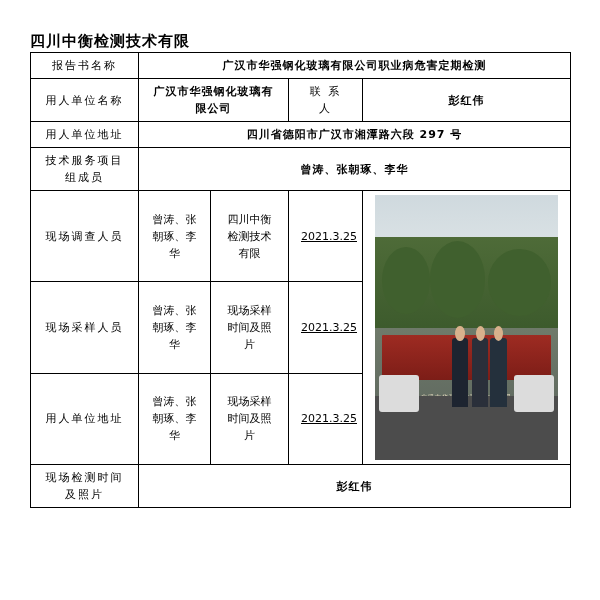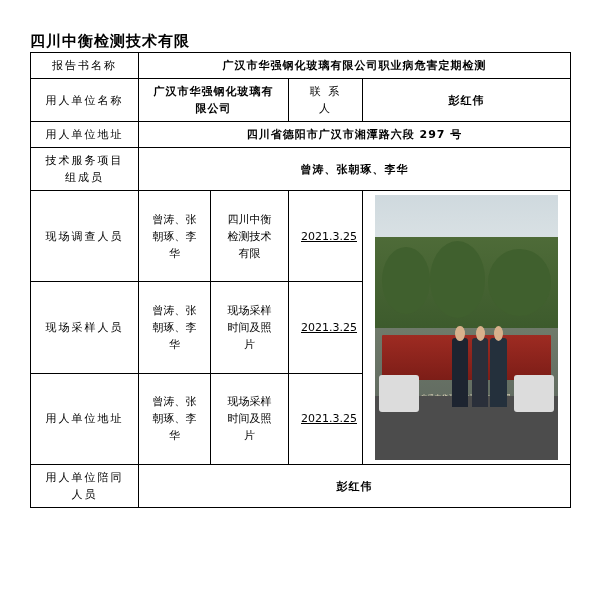--- a/index.html
+++ b/index.html
@@ -250,19 +250,19 @@
       </tr>
 
       <tr class="h-big">
         <td class="lbl">用人单位地址</td>
         <td>曾涛、张朝琢、李华</td>
         <td>现场采样时间及照片</td>
         <td class="date-cell">2021.3.25</td>
       </tr>
 
       <tr class="h-row-tall">
-        <td class="lbl">用人单位陪同人员</td>
+        <td class="lbl">现场检测时间及照片</td>
         <td colspan="4" class="val-center cell-name">彭红伟</td>
       </tr>
     </tbody>
   </table>
 
 </div>
 
 </body></html>

